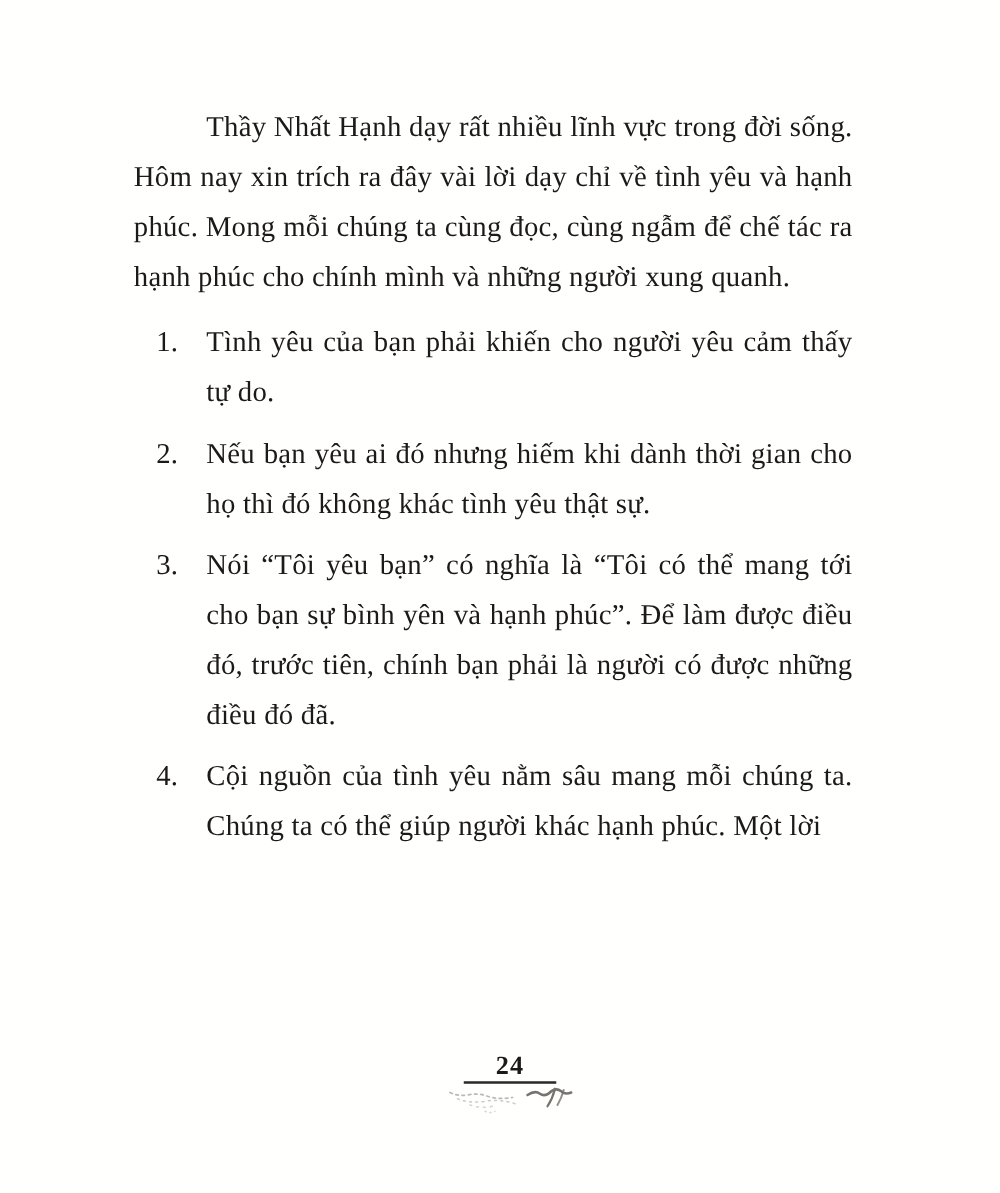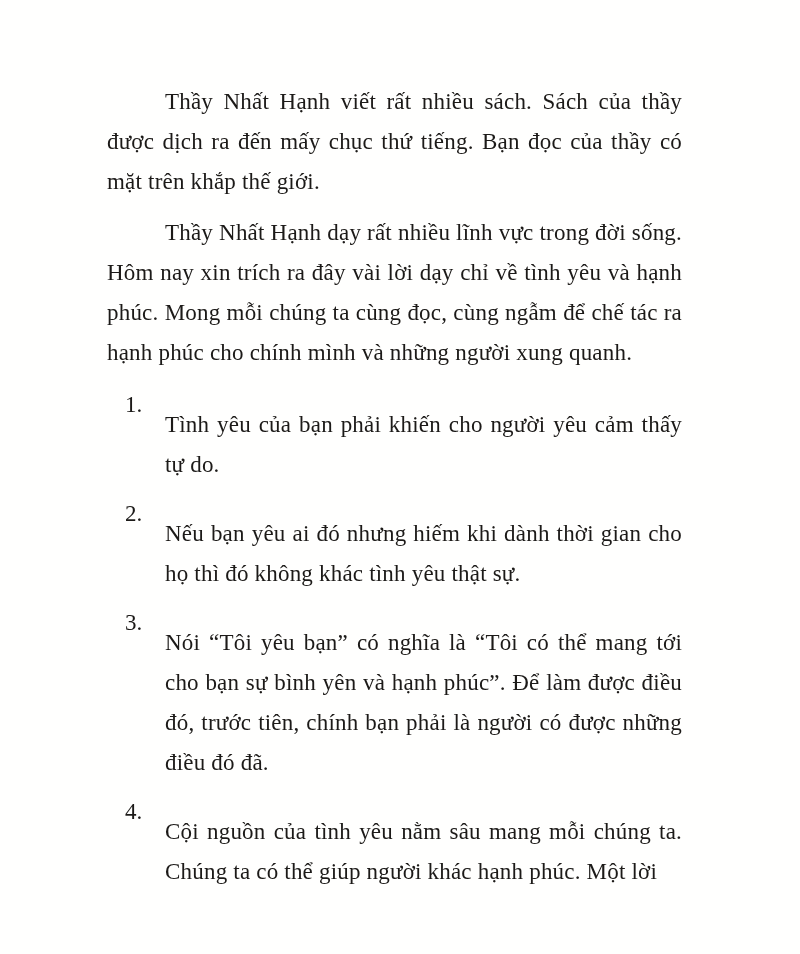--- a/index.html
+++ b/index.html
@@ -45,21 +45,20 @@
   }
   .list-item .num {
     flex: 0 0 40px;
     text-align: left;
   }
   .list-item .txt {
     flex: 1 1 auto;
     text-align: justify;
     text-justify: inter-word;
     letter-spacing: 0.2px;
-    margin-top: 20px;
   }
   .footer {
     position: absolute;
     top: 840px;
     left: 0;
     width: 800px;
     display: flex;
     flex-direction: column;
     align-items: center;
   }
@@ -82,21 +81,20 @@
     transform: translateX(10px);
     opacity: 0.75;
   }
 </style>
 </head>
 <body>
 
 <div class="page">
   <div class="content">
 
-    <p class="para indent">Thầy Nhất Hạnh viết rất nhiều sách. Sách của thầy được dịch ra đến mấy chục thứ tiếng. Bạn đọc của thầy có mặt trên khắp thế giới.</p>
 
     <p class="para indent">Thầy Nhất Hạnh dạy rất nhiều lĩnh vực trong đời sống. Hôm nay xin trích ra đây vài lời dạy chỉ về tình yêu và hạnh phúc. Mong mỗi chúng ta cùng đọc, cùng ngẫm để chế tác ra hạnh phúc cho chính mình và những người xung quanh.</p>
 
     <div class="numbered-list">
 
       <div class="list-item">
         <span class="num">1.</span>
         <span class="txt">Tình yêu của bạn phải khiến cho người yêu cảm thấy tự do.</span>
       </div>
 
@@ -111,13 +109,30 @@
       </div>
 
       <div class="list-item">
         <span class="num">4.</span>
         <span class="txt">Cội nguồn của tình yêu nằm sâu mang mỗi chúng ta. Chúng ta có thể giúp người khác hạnh phúc. Một lời</span>
       </div>
 
     </div>
   </div>
 
+  <div class="footer">
+    <div class="page-number">24</div>
+    <div class="page-rule"></div>
+    <svg class="flourish" width="104" height="24" viewBox="0 0 104 24" aria-hidden="true">
+      <g fill="none" stroke="#8d8a85" stroke-linecap="round">
+        <path d="M2 6 q6 3 14 2 q8 -2 16 1 q10 3 20 1" stroke-width="1.4" stroke-dasharray="2 3" opacity="0.8"></path>
+        <path d="M8 11 q10 4 22 2 q12 -2 24 2" stroke-width="1.2" stroke-dasharray="1.5 3.5" opacity="0.6"></path>
+        <path d="M18 16 q8 3 18 1" stroke-width="1.2" stroke-dasharray="1.5 4" opacity="0.5"></path>
+        <path d="M30 21 q4 2 8 0" stroke-width="1.2" stroke-dasharray="1 3" opacity="0.45"></path>
+      </g>
+      <g fill="none" stroke="#4a4641" stroke-linecap="round">
+        <path d="M64 8 q6 -4 10 -1 q4 3 9 -2 q4 -3 8 0 q3 3 8 1" stroke-width="2"></path>
+        <path d="M86 3 q-2 8 -6 14" stroke-width="1.8"></path>
+        <path d="M93 4 q-2 7 -5 12" stroke-width="1.6" opacity="0.8"></path>
+      </g>
+    </svg>
+  </div>
 </div>
 
 </body></html>

